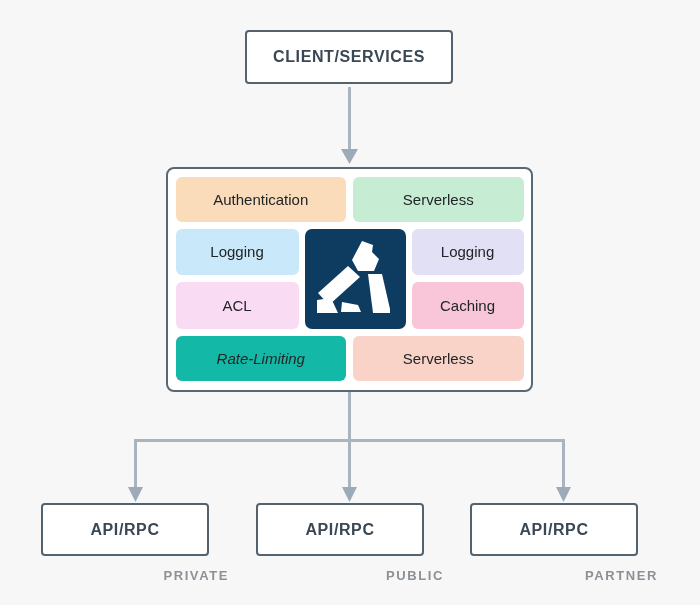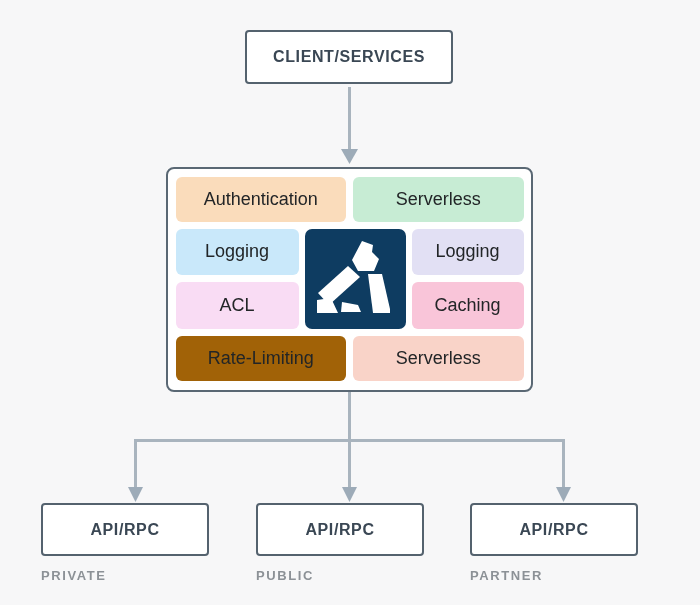--- a/index.html
+++ b/index.html
@@ -22,37 +22,37 @@
     background:#ffffff;border:2.5px solid #5a6874;border-radius:8px;
     box-sizing:border-box;padding:7.5px;
     display:flex;flex-direction:column;gap:7px;
   }
   .prow{display:flex;gap:7px;}
   .prow-top,.prow-bottom{height:45px;}
   .prow-mid{height:100px;gap:6px;}
   .pill{
     flex:1;border-radius:6px;
     display:flex;align-items:center;justify-content:center;
-    font-size:18px;color:#222527;
+    font-size:15px;color:#222527;
   }
   .pill-col{display:flex;flex-direction:column;gap:7px;}
   .pill-col.left{flex:1.1;}
   .pill-col.right{flex:1;}
   .pill-col .pill{flex:1;}
   .logo-cell{width:101px;height:100px;flex:0 0 101px;}
   .logo-cell svg{display:block;}
   svg.connector{position:absolute;}
   #top-arrow{left:335px;top:87px;}
   #fanout{left:0;top:392px;}
   .endpoint{top:503px;width:168px;height:53px;}
   #endpoint-private{left:41px;}
   #endpoint-public{left:256px;}
   #endpoint-partner{left:470px;}
   .endpoint-label{
-    position:absolute;top:568px;width:188px;text-align:left;
+    position:absolute;top:568px;width:188px;text-align:right;
     font-weight:bold;font-size:13px;letter-spacing:1.6px;color:#8c9196;
   }
   #label-private{left:41px;}
   #label-public{left:256px;}
   #label-partner{left:470px;}
 </style>
 </head>
 <body style="background: rgb(247, 247, 248);">
 
 <div class="node-box" id="client-box">
@@ -85,21 +85,21 @@
           <polygon points="37,73 53,76 56,83 36,83"></polygon>
         </g>
       </svg>
     </div>
     <div class="pill-col right">
       <div class="pill" style="background: rgb(226, 224, 244);">Logging</div>
       <div class="pill" style="background: rgb(249, 197, 217);">Caching</div>
     </div>
   </div>
   <div class="prow prow-bottom">
-    <div class="pill" style="background: #a16207;">Rate-Limiting</div>
+    <div class="pill" style="background: #14b8a6; font-style: italic;">Rate-Limiting</div>
     <div class="pill" style="background: rgb(249, 211, 200);">Serverless</div>
   </div>
 </div>
 
 <svg class="connector" id="fanout" width="700" height="111" viewBox="0 0 700 111">
   <g stroke-width="3" fill="none" stroke="#a9b4be">
     <line x1="349.5" y1="0" x2="349.5" y2="96"></line>
     <line x1="134" y1="48.5" x2="565" y2="48.5"></line>
     <line x1="135.5" y1="47" x2="135.5" y2="96"></line>
     <line x1="563.5" y1="47" x2="563.5" y2="96"></line>

